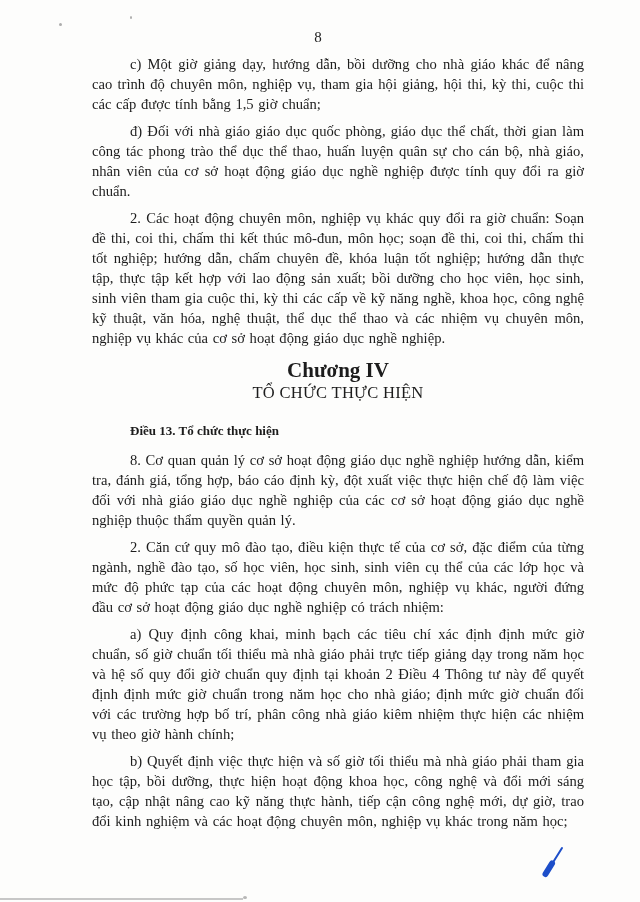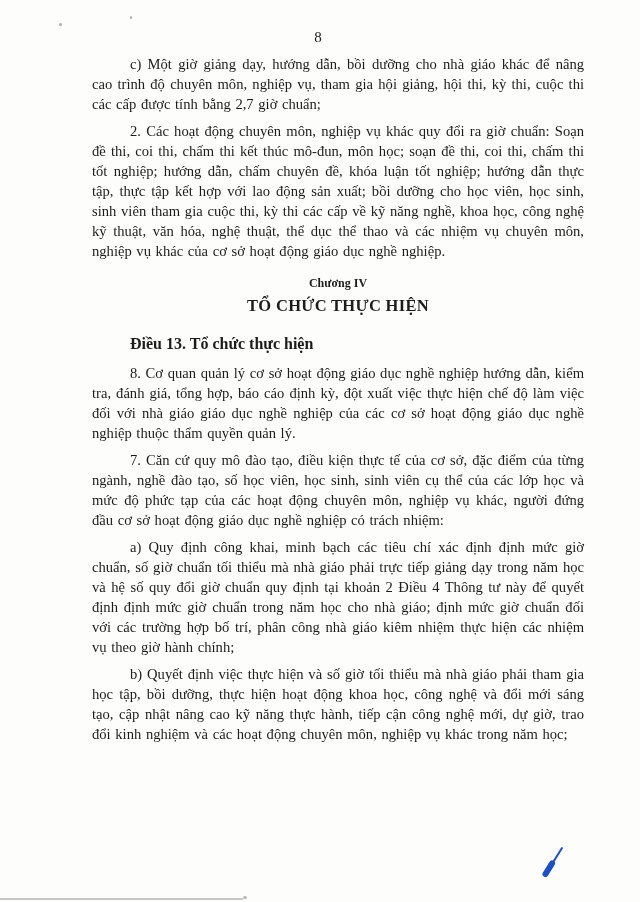--- a/index.html
+++ b/index.html
@@ -34,35 +34,35 @@
     line-height: 20px;
     text-align: justify;
     text-indent: 38px;
     margin: 0 0 7px 0;
     word-spacing: 1px;
   }
   p.last-before-heading { margin-bottom: 12px; }
   .chapter-label {
     text-align: center;
     font-weight: bold;
-    font-size: 12px;
+    font-size: 21px;
     line-height: 20px;
     margin: 10px 0 2px 0;
   }
   .chapter-title {
     text-align: center;
-    font-weight: bold;
+    font-weight: normal;
     font-size: 16.5px;
     line-height: 21px;
     letter-spacing: 0.3px;
     margin: 0 0 18px 0;
   }
   .article-heading {
     font-weight: bold;
-    font-size: 16px;
+    font-size: 13px;
     line-height: 20px;
     text-indent: 38px;
     margin: 0 0 9px 0;
   }
   
   .pen-mark {
     position: absolute;
     left: 534px;
     top: 841px;
     width: 40px;
@@ -89,30 +89,31 @@
   .scan-dot.d3 { left: 243px; bottom: 3px; width: 4px; height: 3px; background:#999; }
 </style>
 </head>
 <body>
 
 <div class="page">
   <div class="content">
 
     <div class="page-number">8</div>
 
-    <p class="body-para">c) Một giờ giảng dạy, hướng dẫn, bồi dưỡng cho nhà giáo khác để nâng cao trình độ chuyên môn, nghiệp vụ, tham gia hội giảng, hội thi, kỳ thi, cuộc thi các cấp được tính bằng 2,7 giờ chuẩn;</p>
+    <p class="body-para">c) Một giờ giảng dạy, hướng dẫn, bồi dưỡng cho nhà giáo khác để nâng cao trình độ chuyên môn, nghiệp vụ, tham gia hội giảng, hội thi, kỳ thi, cuộc thi các cấp được tính bằng 1,5 giờ chuẩn;</p>
+    <p class="body-para">đ) Đối với nhà giáo giáo dục quốc phòng, giáo dục thể chất, thời gian làm công tác phong trào thể dục thể thao, huấn luyện quân sự cho cán bộ, nhà giáo, nhân viên của cơ sở hoạt động giáo dục nghề nghiệp được tính quy đổi ra giờ chuẩn.</p>
     <p class="body-para last-before-heading">2. Các hoạt động chuyên môn, nghiệp vụ khác quy đổi ra giờ chuẩn: Soạn đề thi, coi thi, chấm thi kết thúc mô-đun, môn học; soạn đề thi, coi thi, chấm thi tốt nghiệp; hướng dẫn, chấm chuyên đề, khóa luận tốt nghiệp; hướng dẫn thực tập, thực tập kết hợp với lao động sản xuất; bồi dưỡng cho học viên, học sinh, sinh viên tham gia cuộc thi, kỳ thi các cấp về kỹ năng nghề, khoa học, công nghệ kỹ thuật, văn hóa, nghệ thuật, thể dục thể thao và các nhiệm vụ chuyên môn, nghiệp vụ khác của cơ sở hoạt động giáo dục nghề nghiệp.</p>
 
     <div class="chapter-label">Chương IV</div>
     <div class="chapter-title">TỔ CHỨC THỰC HIỆN</div>
 
     <div class="article-heading">Điều 13. Tổ chức thực hiện</div>
 
     <p class="body-para">8. Cơ quan quản lý cơ sở hoạt động giáo dục nghề nghiệp hướng dẫn, kiểm tra, đánh giá, tổng hợp, báo cáo định kỳ, đột xuất việc thực hiện chế độ làm việc đối với nhà giáo giáo dục nghề nghiệp của các cơ sở hoạt động giáo dục nghề nghiệp thuộc thẩm quyền quản lý.</p>
-    <p class="body-para">7. Căn cứ quy mô đào tạo, điều kiện thực tế của cơ sở, đặc điểm của từng ngành, nghề đào tạo, số học viên, học sinh, sinh viên cụ thể của các lớp học và mức độ phức tạp của các hoạt động chuyên môn, nghiệp vụ khác, người đứng đầu cơ sở hoạt động giáo dục nghề nghiệp có trách nhiệm:</p>
+    <p class="body-para">2. Căn cứ quy mô đào tạo, điều kiện thực tế của cơ sở, đặc điểm của từng ngành, nghề đào tạo, số học viên, học sinh, sinh viên cụ thể của các lớp học và mức độ phức tạp của các hoạt động chuyên môn, nghiệp vụ khác, người đứng đầu cơ sở hoạt động giáo dục nghề nghiệp có trách nhiệm:</p>
     <p class="body-para">a) Quy định công khai, minh bạch các tiêu chí xác định định mức giờ chuẩn, số giờ chuẩn tối thiểu mà nhà giáo phải trực tiếp giảng dạy trong năm học và hệ số quy đổi giờ chuẩn quy định tại khoản 2 Điều 4 Thông tư này để quyết định định mức giờ chuẩn trong năm học cho nhà giáo; định mức giờ chuẩn đối với các trường hợp bố trí, phân công nhà giáo kiêm nhiệm thực hiện các nhiệm vụ theo giờ hành chính;</p>
     <p class="body-para">b) Quyết định việc thực hiện và số giờ tối thiểu mà nhà giáo phải tham gia học tập, bồi dưỡng, thực hiện hoạt động khoa học, công nghệ và đổi mới sáng tạo, cập nhật nâng cao kỹ năng thực hành, tiếp cận công nghệ mới, dự giờ, trao đổi kinh nghiệm và các hoạt động chuyên môn, nghiệp vụ khác trong năm học;</p>
 
   </div>
 
   <svg class="pen-mark" viewBox="0 0 40 42" xmlns="http://www.w3.org/2000/svg">
     <path d="M13 31 L28 7" fill="none" stroke-width="2" stroke-linecap="round" stroke="#1d4ec9"></path>
     <path d="M11.5 33 L18 22.5" fill="none" stroke-width="6" stroke-linecap="round" stroke="#1d4ec9"></path>
   </svg>
 

